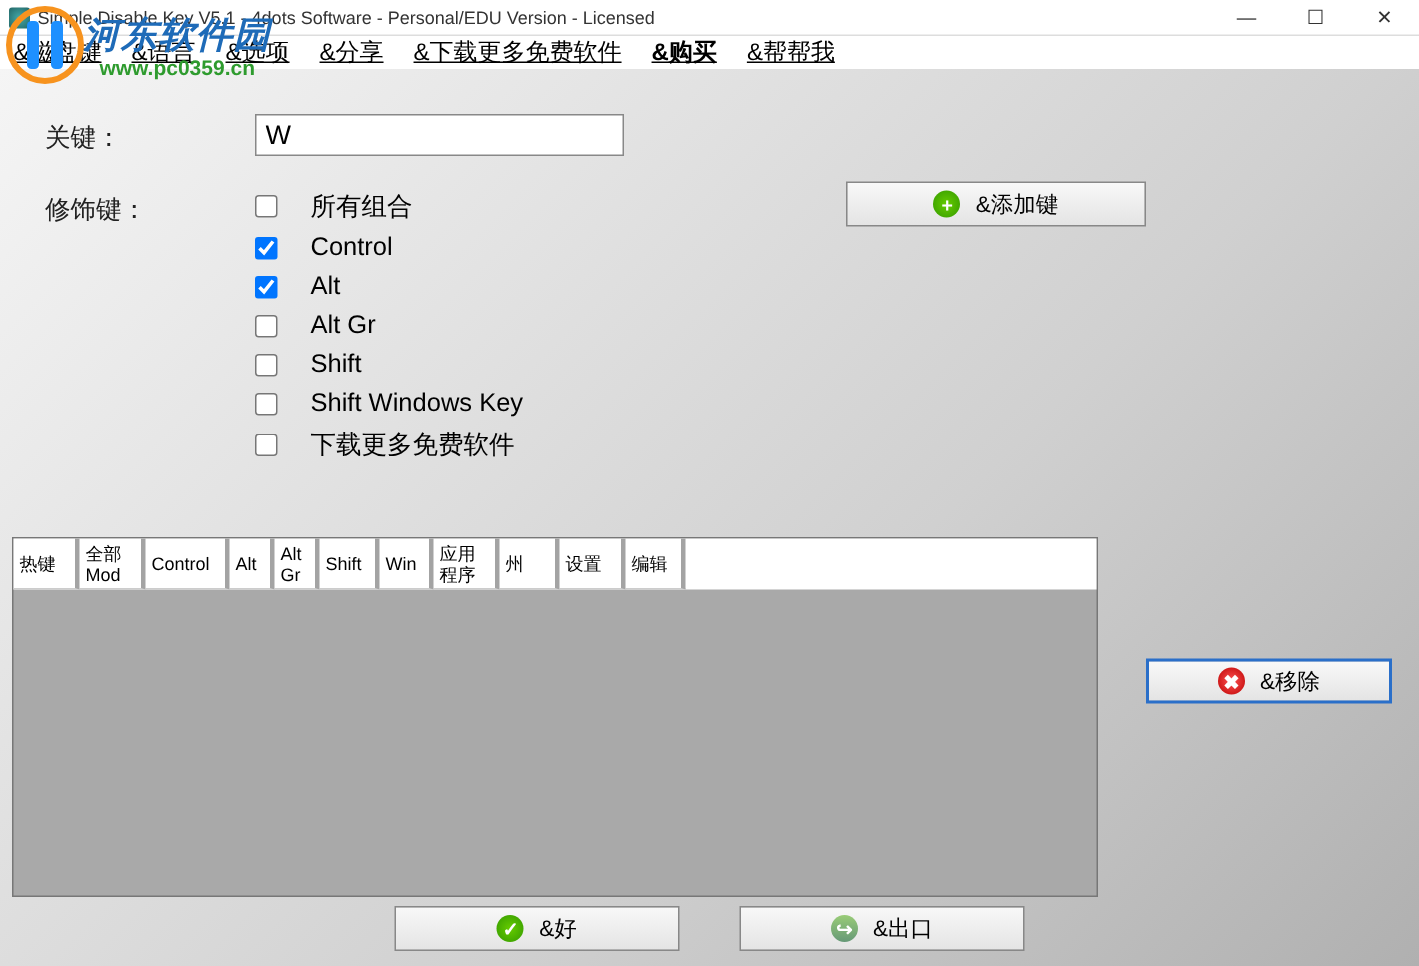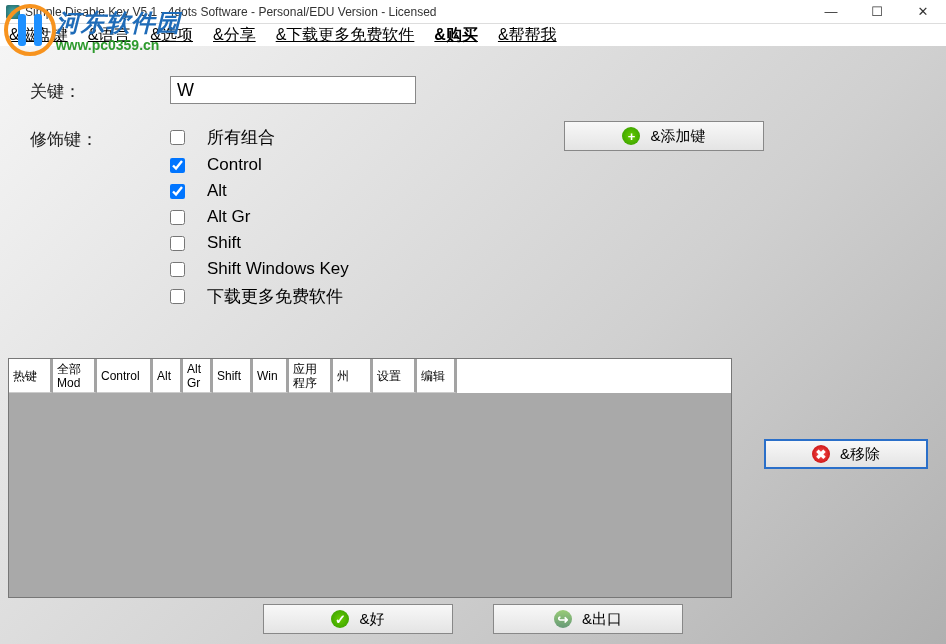--- a/index.html
+++ b/index.html
@@ -41,21 +41,21 @@
   position: absolute;
   top: 4px; left: 4px;
   pointer-events: none;
   z-index: 50;
 }
 .watermark .logo { width:52px; height:52px; border:4px solid #f7931e; border-radius:50%; position:relative; display:inline-block; vertical-align:middle;}
 .watermark .logo::before{content:""; position:absolute; left:10px; top:6px; width:8px; height:32px; background:#1e90ff; border-radius:3px;}
 .watermark .logo::after{content:""; position:absolute; right:10px; top:6px; width:8px; height:32px; background:#1e90ff; border-radius:3px;}
 .watermark .text { display:inline-block; vertical-align:middle; margin-left:-4px;}
 .watermark .cn { font-size:24px; font-weight:bold; color:#1e6bb8; font-style:italic; letter-spacing:1px;}
-.watermark .en { font-size:14px; font-weight:bold; color:#2e9b2e; margin-top:-2px;}
+.watermark .en { font-size:14px; font-weight:bold; color:#2e9b2e; margin-top:-2px;text-align:center;}
 .client {
   position: absolute;
   top: 46px; left:0; right:0; bottom:0;
   background: linear-gradient(135deg, #f5f5f5 0%, #d0d0d0 60%, #b0b0b0 100%);
 }
 .row { display:flex; align-items:flex-start; }
 .label { width: 170px; padding-left: 30px; font-size: 17px; color:#222; padding-top:4px;}
 .key-input {
   width: 246px; height: 28px;
   border:1px solid #888;

